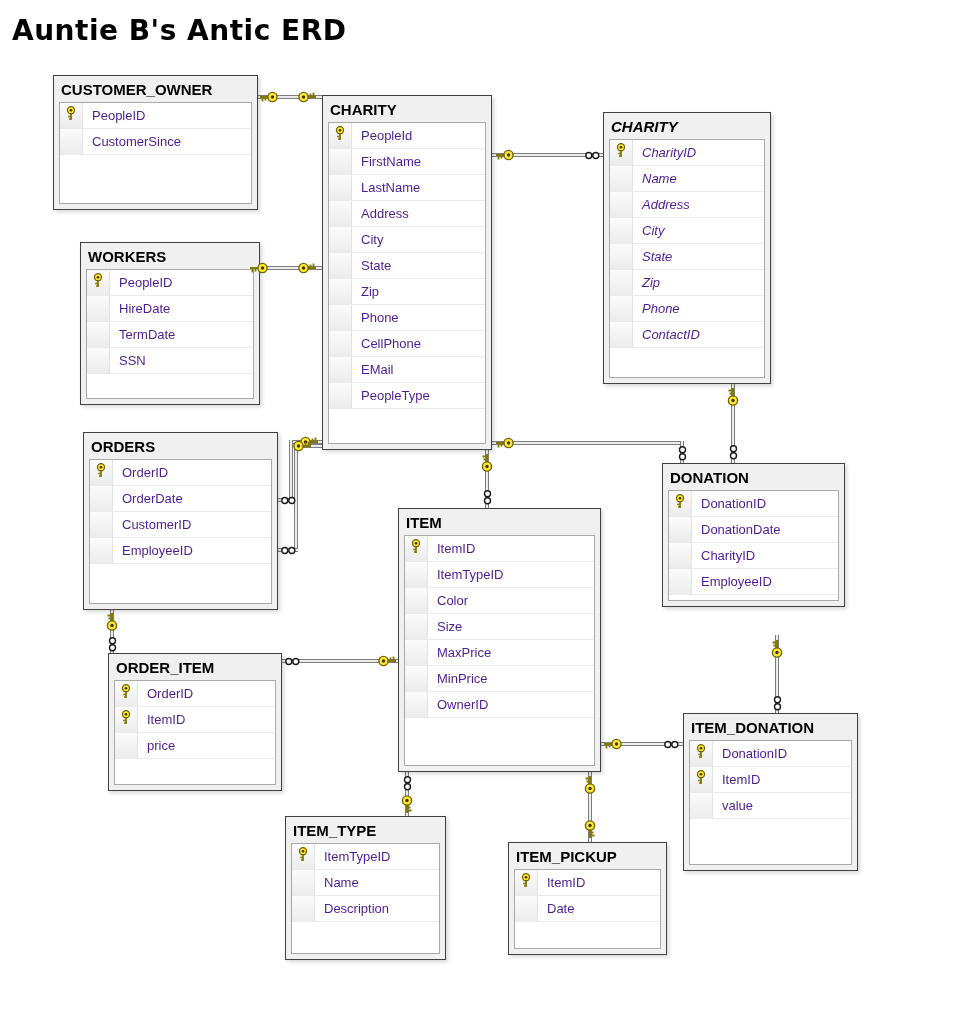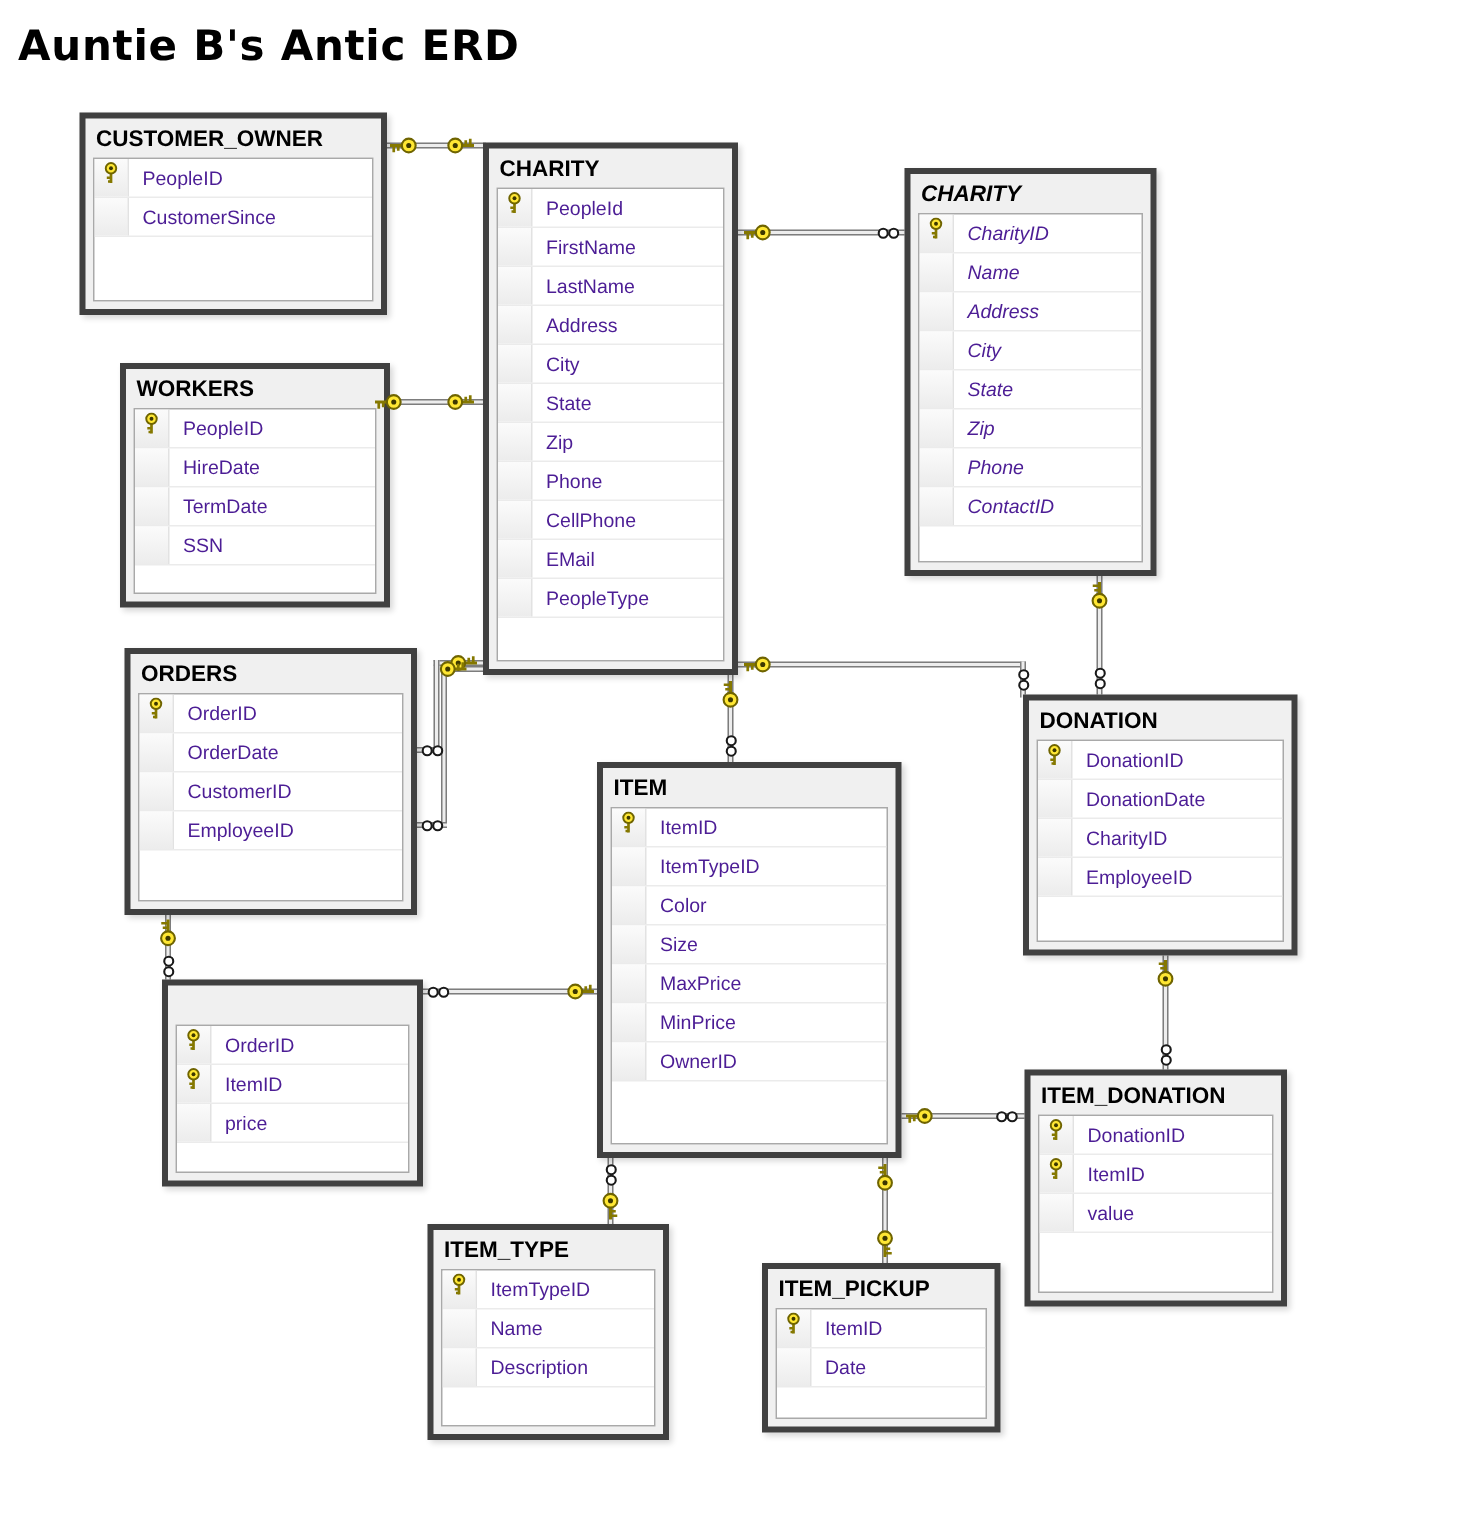--- a/index.html
+++ b/index.html
@@ -1,20 +1,20 @@
 <!DOCTYPE html>
 <html><head>
 <meta charset="utf-8">
 <style>
   html,body{margin:0;padding:0;background:#ffffff;}
   #canvas{position:relative;width:971px;height:1024px;background:#ffffff;
           font-family:"Liberation Sans",sans-serif;overflow:hidden;}
   .page-title{position:absolute;left:12px;top:14px;font-size:28px;font-weight:bold;
           color:#000;font-family:"DejaVu Sans",sans-serif;letter-spacing:.5px;white-space:nowrap;}
-  .entity{position:absolute;background:#f0f0f0;border:4px solid #404040;
+  .entity{position:absolute;background:#f0f0f0;border:1px solid #404040;
           box-sizing:border-box;box-shadow:2px 2px 4px rgba(0,0,0,.16);}
   .entity-title{height:26px;line-height:27px;padding-left:7px;font-weight:bold;
           font-size:15px;color:#000;white-space:nowrap;overflow:hidden;}
   .grid{position:absolute;left:5px;right:5px;top:26px;bottom:5px;background:#fff;
           border:1px solid #a9a9a9;overflow:hidden;}
   .row{display:flex;height:26px;box-sizing:border-box;border-bottom:1px solid #ebebeb;align-items:center;}
   .sel{width:22px;align-self:stretch;background:linear-gradient(180deg,#fbfbfb,#ececec);
           border-right:1px solid #e2e2e2;display:flex;align-items:center;justify-content:center;flex:none;}
   .colname{padding-left:9px;font-size:13px;color:#4c1d95;white-space:nowrap;}
   .seg{position:absolute;box-sizing:content-box;}
@@ -261,21 +261,21 @@
         <div class="row">
           <div class="sel"></div>
           <div class="colname">MinPrice</div>
         </div>
         <div class="row">
           <div class="sel"></div>
           <div class="colname">OwnerID</div>
         </div>
       </div>
     </div>
-    <div class="entity" style="left: 682px; top: 463px; width: 183px; height: 174px;">
+    <div class="entity" style="left: 662px; top: 463px; width: 183px; height: 144px;">
       <div class="entity-title">DONATION</div>
       <div class="grid">
         <div class="row">
           <div class="sel">
             <div><svg width="12" height="16" viewBox="0 0 12 16">
                 <line x1="6" y1="6" x2="6" y2="14" stroke="#857800" stroke-width="1.8"></line>
                 <line x1="6" y1="10.5" x2="3.2" y2="10.5" stroke="#857800" stroke-width="1.6"></line>
                 <line x1="6" y1="13" x2="4" y2="13" stroke="#857800" stroke-width="1.6"></line>
                 <circle cx="6" cy="4.2" r="3.5" fill="#ffe733" stroke="#6f6400" stroke-width="1.3"></circle>
                 <circle cx="6" cy="4.2" r="1.3" fill="#3d3800"></circle>
@@ -291,20 +291,21 @@
           <div class="sel"></div>
           <div class="colname">CharityID</div>
         </div>
         <div class="row">
           <div class="sel"></div>
           <div class="colname">EmployeeID</div>
         </div>
       </div>
     </div>
     <div class="entity" style="left: 108px; top: 653px; width: 174px; height: 138px;">
+      <div class="entity-title">ORDER_ITEM</div>
       <div class="grid">
         <div class="row">
           <div class="sel">
             <div><svg width="12" height="16" viewBox="0 0 12 16">
                 <line x1="6" y1="6" x2="6" y2="14" stroke="#857800" stroke-width="1.8"></line>
                 <line x1="6" y1="10.5" x2="3.2" y2="10.5" stroke="#857800" stroke-width="1.6"></line>
                 <line x1="6" y1="13" x2="4" y2="13" stroke="#857800" stroke-width="1.6"></line>
                 <circle cx="6" cy="4.2" r="3.5" fill="#ffe733" stroke="#6f6400" stroke-width="1.3"></circle>
                 <circle cx="6" cy="4.2" r="1.3" fill="#3d3800"></circle>
               </svg></div>

